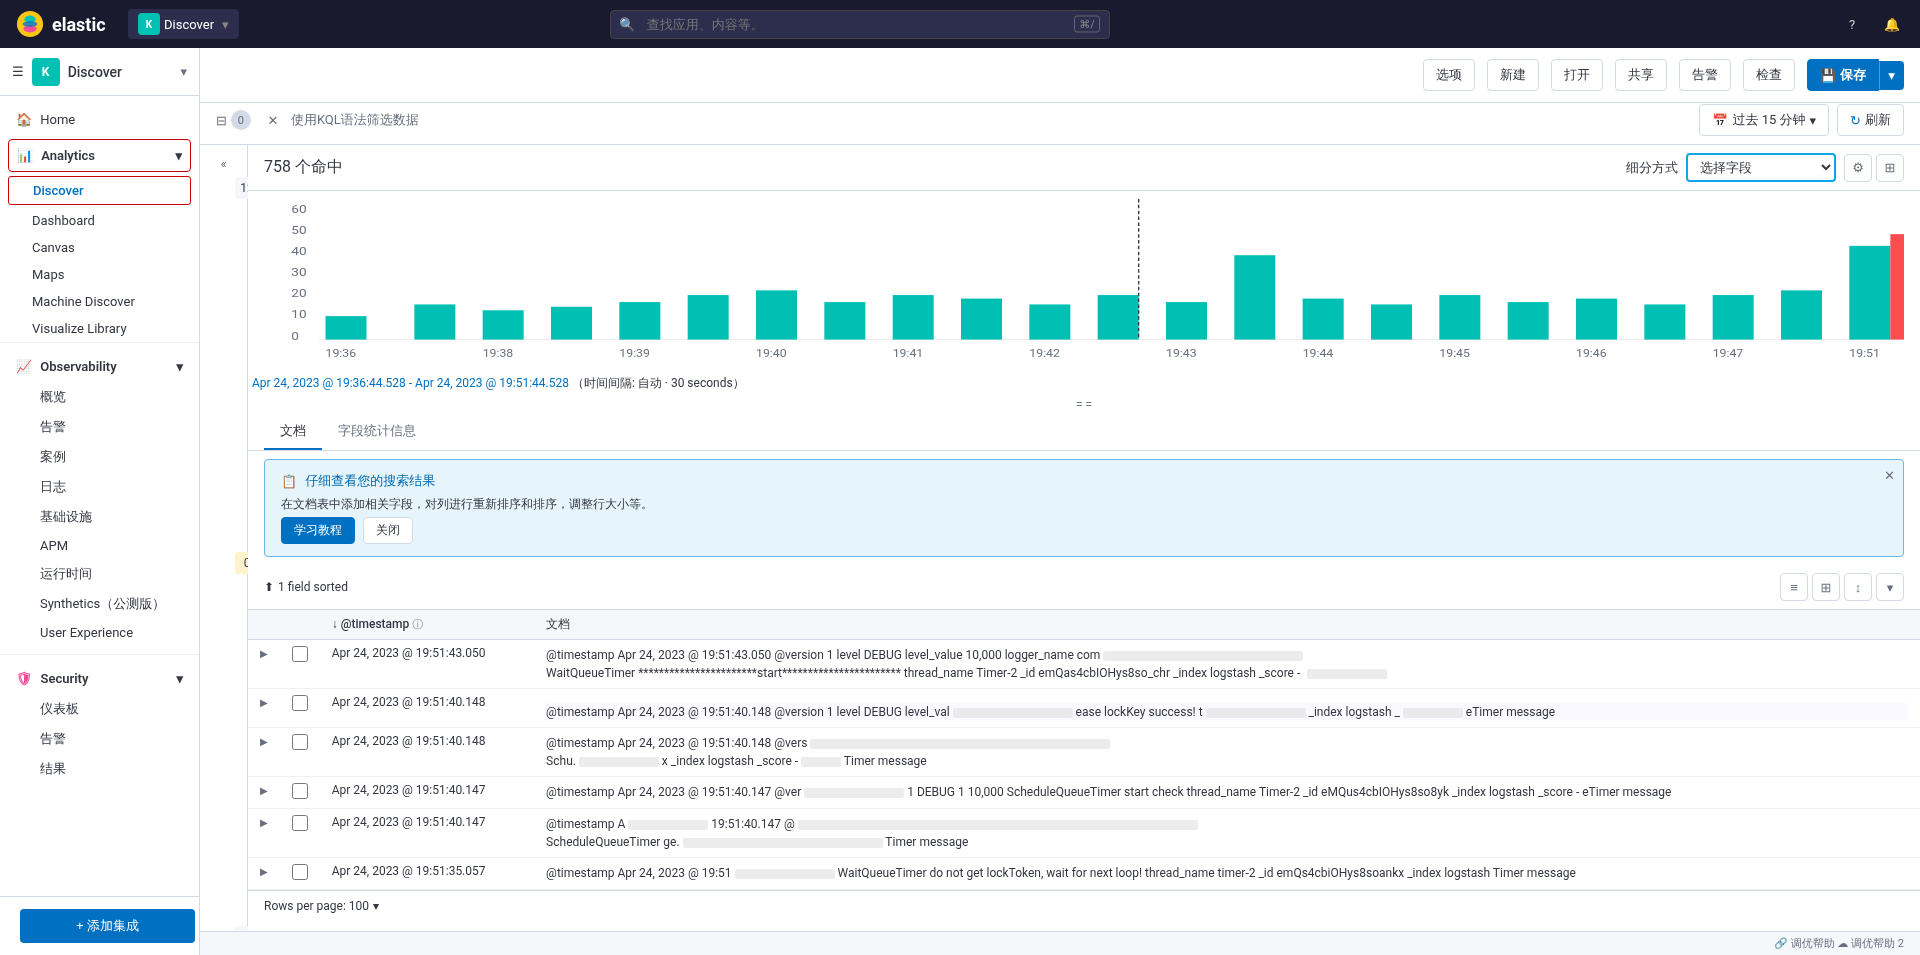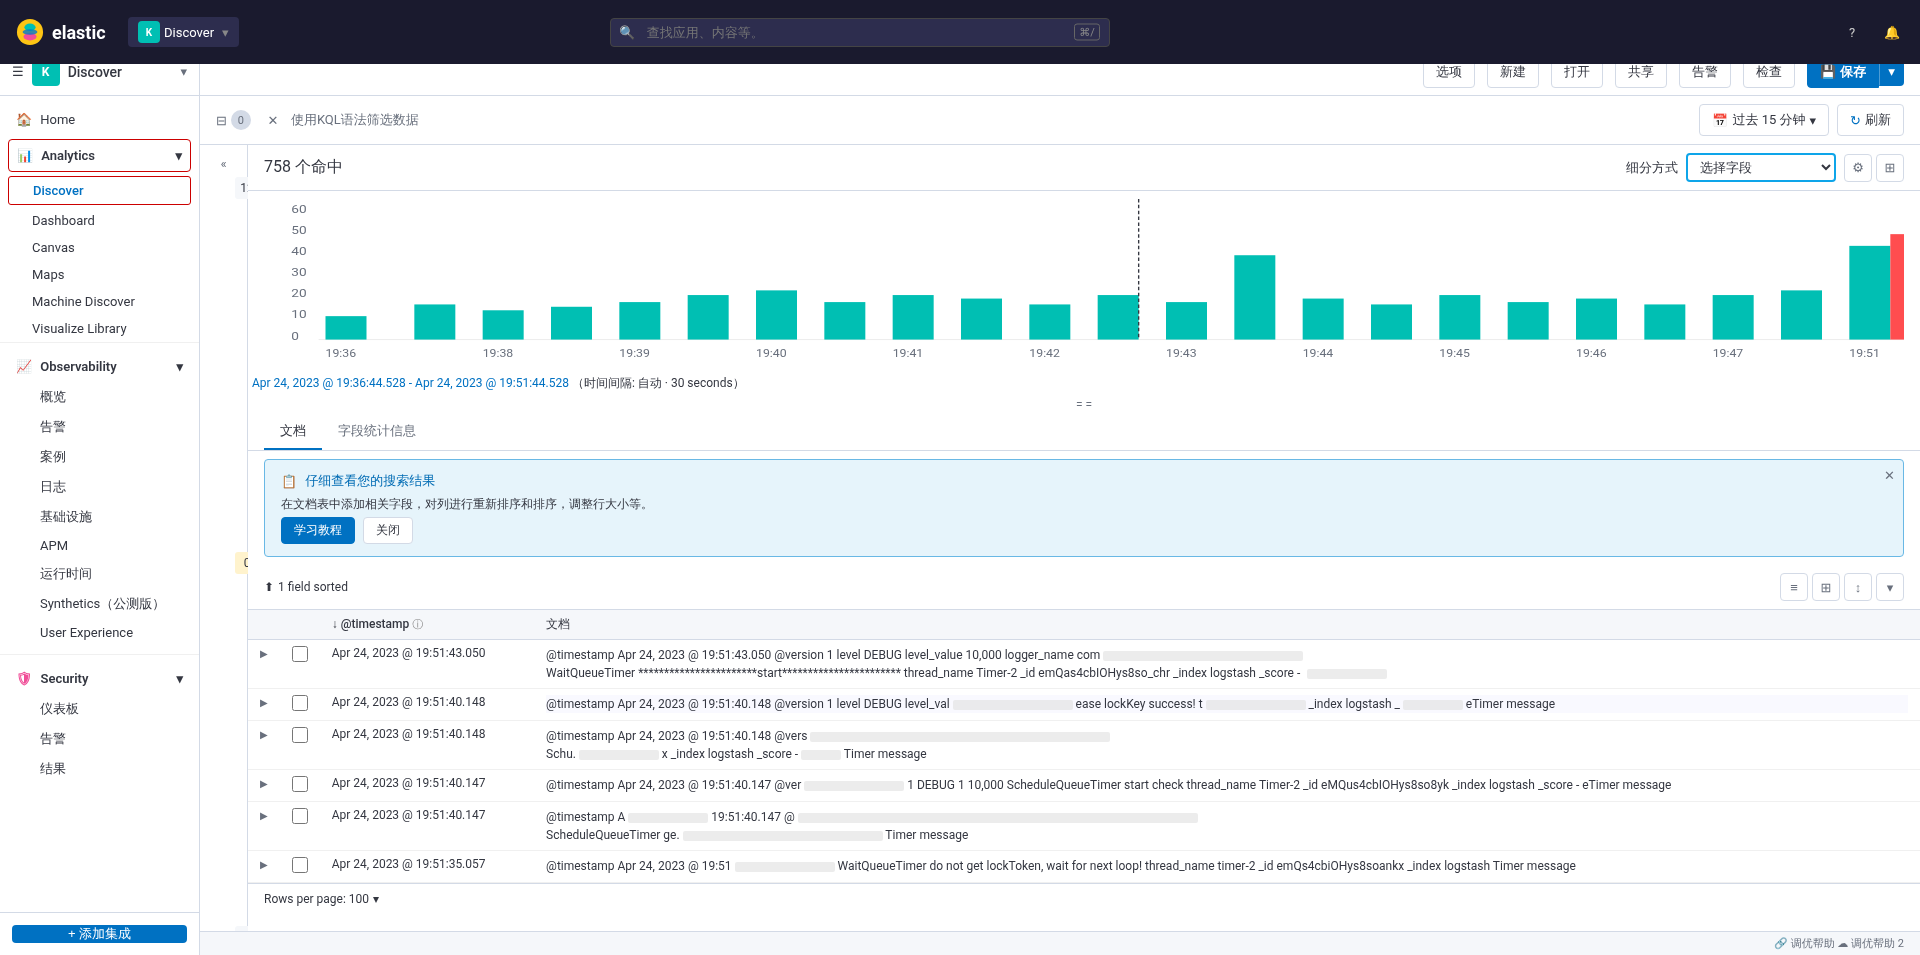--- a/index.html
+++ b/index.html
@@ -1,31 +1,31 @@
 <!DOCTYPE html>
 <html><head>
   <meta charset="utf-8">
   <style>
     * { box-sizing: border-box; margin: 0; padding: 0; }
     body { font-family: -apple-system, BlinkMacSystemFont, 'Segoe UI', Roboto, sans-serif; font-size: 13px; background: #f5f7fa; overflow: hidden; }
     
     
-    .topbar { display: flex; align-items: center; background: #1a1a2e; height: 64px; padding: 16px 16px; gap: 12px; position: fixed; top: 0; left: 0; right: 0; z-index: 100; }
+    .topbar { display: flex; align-items: center; background: #1a1a2e; height: 48px; padding: 16px 16px; gap: 12px; position: fixed; top: 0; left: 0; right: 0; z-index: 100; }
     .topbar-logo { display: flex; align-items: center; gap: 8px; color: #fff; font-size: 18px; font-weight: bold; min-width: 100px; }
     .topbar-logo svg { width: 28px; height: 28px; }
     .topbar-app { display: flex; align-items: center; gap: 4px; background: #2d2d4e; border-radius: 4px; padding: 4px 10px; color: #fff; font-size: 13px; cursor: pointer; }
     .topbar-search { flex: 1; max-width: 500px; margin: 0 auto; position: relative; }
     .topbar-search input { width: 100%; background: #2d2d4e; border: 1px solid #444; border-radius: 4px; color: #ccc; padding: 6px 36px 6px 36px; font-size: 13px; outline: none; }
     .topbar-search-icon { position: absolute; left: 10px; top: 50%; transform: translateY(-50%); color: #888; }
     .topbar-search-shortcut { position: absolute; right: 10px; top: 50%; transform: translateY(-50%); color: #888; font-size: 11px; border: 1px solid #666; border-radius: 3px; padding: 1px 4px; }
     .topbar-right { display: flex; align-items: center; gap: 16px; margin-left: auto; color: #ccc; }
     .topbar-right-icon { width: 24px; height: 24px; cursor: pointer; display: flex; align-items: center; justify-content: center; color: #ccc; }
 
     
-    .actionbar { display: flex; align-items: center; justify-content: flex-end; background: #fff; border-bottom: 1px solid #d3dae6; height: 48px; padding: 0 16px; gap: 12px; position: fixed; top: 48px; left: 200px; right: 0; z-index: 99; }
+    .actionbar { display: flex; align-items: center; justify-content: flex-end; background: #fff; border-bottom: 1px solid #d3dae6; height: 55px; padding: 0 16px; gap: 12px; position: fixed; top: 48px; left: 200px; right: 0; z-index: 99; }
     .actionbar-btn { display: flex; align-items: center; gap: 4px; padding: 6px 12px; border: 1px solid #d3dae6; border-radius: 4px; background: #fff; cursor: pointer; color: #343741; font-size: 13px; }
     .actionbar-save { display: flex; align-items: center; gap: 0; }
     .actionbar-save-main { background: #0071c2; color: #fff; border: 1px solid #0071c2; padding: 6px 12px; border-radius: 4px 0 0 4px; cursor: pointer; font-size: 13px; font-weight: 600; display: flex; align-items: center; gap: 4px; }
     .actionbar-save-dropdown { background: #0071c2; color: #fff; border: 1px solid #0071c2; border-left: 1px solid rgba(255,255,255,0.3); padding: 6px 8px; border-radius: 0 4px 4px 0; cursor: pointer; }
 
     
     .sidebar { position: fixed; top: 48px; left: 0; bottom: 0; width: 200px; background: #fff; border-right: 1px solid #d3dae6; overflow-y: auto; z-index: 98; display: flex; flex-direction: column; }
     .sidebar-header { display: flex; align-items: center; padding: 8px 12px; height: 48px; border-bottom: 1px solid #d3dae6; gap: 8px; }
     .hamburger-icon { cursor: pointer; color: #343741; }
     .sidebar-avatar { width: 28px; height: 28px; background: #00bfb3; border-radius: 4px; display: flex; align-items: center; justify-content: center; color: #fff; font-size: 12px; font-weight: bold; }
@@ -42,21 +42,21 @@
     
     .sidebar-home { display: flex; align-items: center; padding: 8px 16px; cursor: pointer; color: #343741; font-size: 13px; gap: 8px; }
 
     .analytics-section { border: 1.5px solid #c00; border-radius: 4px; margin: 4px 8px; }
     .analytics-header { display: flex; align-items: center; padding: 8px 8px; cursor: pointer; color: #343741; font-size: 13px; font-weight: 600; gap: 8px; }
     .analytics-header .chevron { margin-left: auto; }
     .discover-item { display: flex; align-items: center; padding: 6px 8px 6px 24px; cursor: pointer; font-size: 13px; color: #0071c2; border: 1.5px solid #c00; border-radius: 3px; margin: 2px 8px; font-weight: 500; }
 
     
     .sidebar-bottom { padding: 12px; border-top: 1px solid #d3dae6; }
-    .add-integration-btn { display: flex; align-items: center; justify-content: center; gap: 6px; width: 100%; padding: 0; background: #0071c2; color: #fff; border: none; border-radius: 4px; cursor: pointer; font-size: 13px; font-weight: 500; }
+    .add-integration-btn { display: flex; align-items: center; justify-content: center; gap: 6px; width: 100%; padding: 8px; background: #0071c2; color: #fff; border: none; border-radius: 4px; cursor: pointer; font-size: 13px; font-weight: 500; margin-left: 8px; }
 
     
     .main { position: fixed; top: 96px; left: 200px; right: 0; bottom: 0; overflow-y: auto; background: #f5f7fa; }
     
     
     .filter-bar { display: flex; align-items: center; padding: 8px 16px; background: #fff; border-bottom: 1px solid #d3dae6; gap: 8px; }
     .filter-bar-icon { color: #69707d; cursor: pointer; display: flex; align-items: center; gap: 4px; }
     .filter-badge { background: #d3dae6; border-radius: 50%; width: 20px; height: 20px; display: flex; align-items: center; justify-content: center; font-size: 11px; }
     .filter-close { width: 20px; height: 20px; display: flex; align-items: center; justify-content: center; cursor: pointer; color: #69707d; margin-left: 4px; }
     .filter-kql { flex: 1; color: #69707d; font-size: 13px; }
@@ -432,21 +432,21 @@
                 <span class="blur-overlay" style="width:80px;margin-left:4px;"></span>
               </div>
             </td>
           </tr>
 
           <tr>
             <td><span class="row-expand-btn">▶</span></td>
             <td><input type="checkbox" class="row-check" style=""></td>
             <td class="timestamp-cell">Apr 24, 2023 @ 19:51:40.148</td>
             <td class="doc-cell">
-              <div class="doc-cell-content" style="background:rgba(200,200,255,0.1);">
+              <div class="doc-cell-content" style="background:rgba(200,200,255,0.1);margin-top:8px;">
                 @timestamp Apr 24, 2023 @ 19:51:40.148 @version 1 level DEBUG level_val
                 <span class="blur-overlay" style="width:120px;"></span>
                 ease lockKey success! t <span class="blur-overlay" style="width:100px;"></span>
                 _index logstash _ <span class="blur-overlay" style="width:60px;"></span>
                 eTimer message
               </div>
             </td>
           </tr>
 
           <tr>

